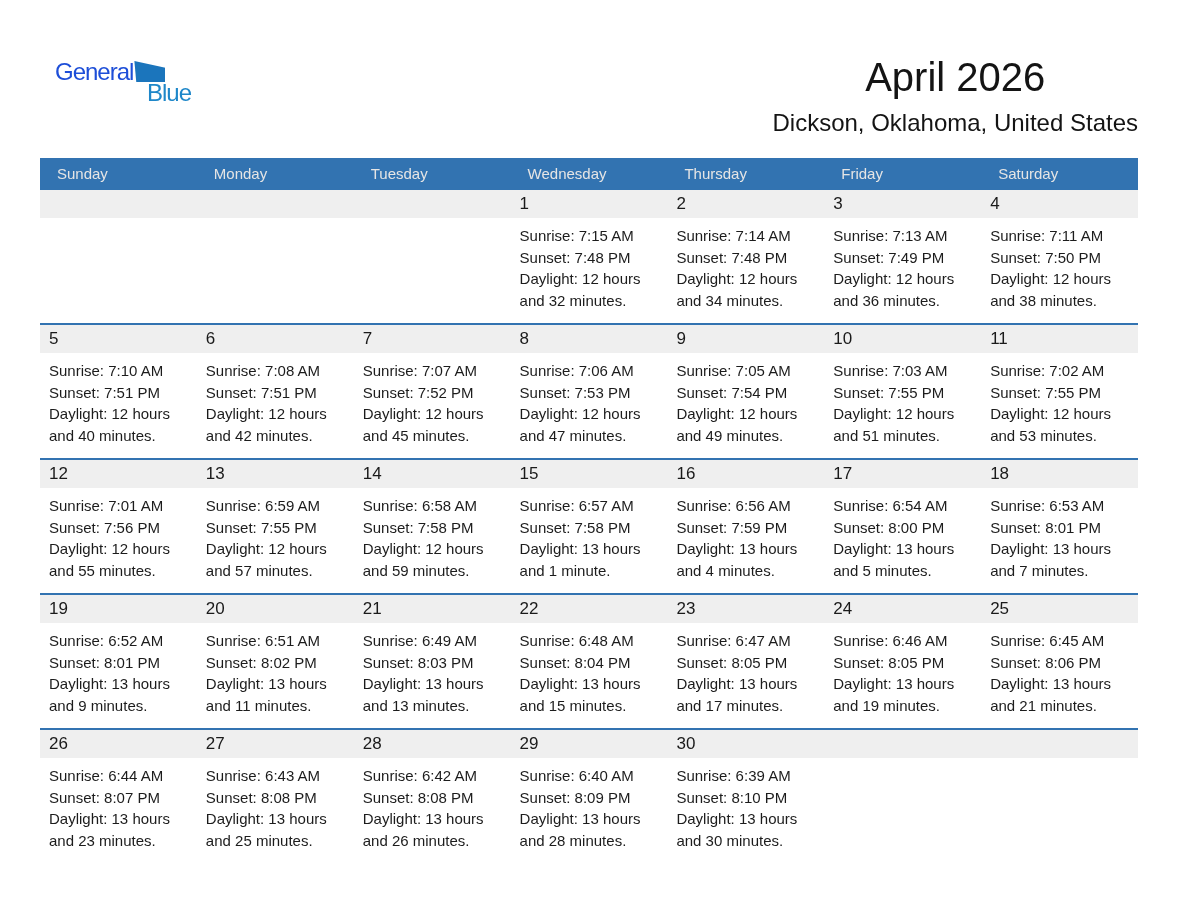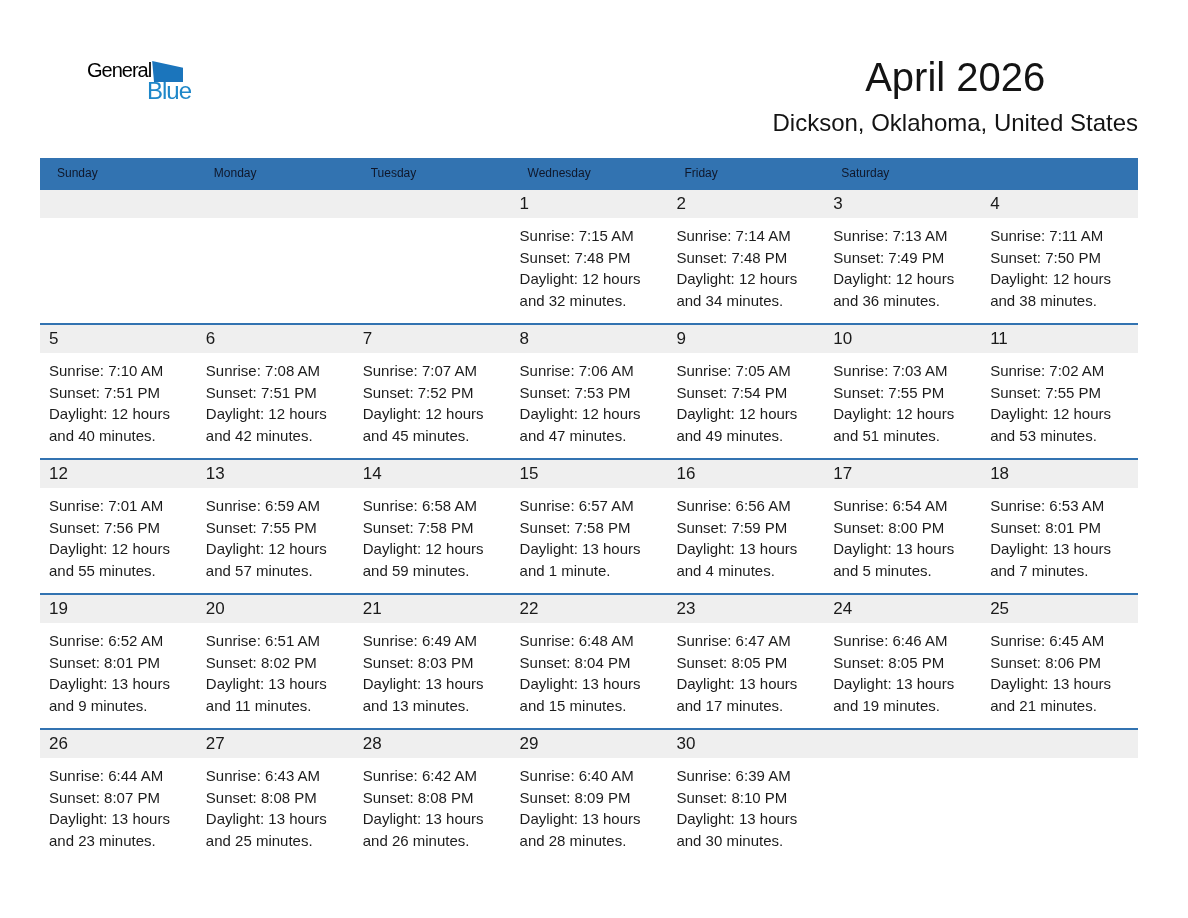--- a/index.html
+++ b/index.html
@@ -12,39 +12,39 @@
   *{box-sizing:border-box;}
   html,body{margin:0;padding:0;}
   body{
     width:1188px;height:918px;background:#FFFFFF;
     font-family:"Liberation Sans",sans-serif;color:var(--ink);
     position:relative;overflow:hidden;
   }
   
   .logo{position:absolute;left:55px;top:60px;line-height:1;}
   .logo-row{display:flex;align-items:flex-start;}
-  .logo-general{font-size:20px;color:#000000;letter-spacing:-1px;margin-left:32px;}
+  .logo-general{font-size:24px;color:#1d4ed8;letter-spacing:-1px;}
   .logo-triangle{
     width:31px;height:21px;margin-left:1px;margin-top:1px;
     background:var(--tri-blue);
     clip-path:polygon(0 0,100% 32%,100% 100%,6% 100%);
   }
   .logo-blue{font-size:24px;color:var(--logo-blue);letter-spacing:-1px;margin:-3px 0 0 92px;}
   
   .title-block{position:absolute;right:50px;top:55px;text-align:center;}
   .title-block h1{margin:0;font-size:40px;font-weight:400;color:#141414;letter-spacing:0;}
   .title-block h2{margin:9px 0 0 0;font-size:24px;font-weight:400;color:#141414;}
   
   .calendar{position:absolute;left:40px;top:158px;width:1098px;}
   .weekday-row{
     display:grid;grid-template-columns:repeat(7,1fr);
     background:var(--accent);height:30px;
   }
   .weekday-cell{
-    color:#0f172a;font-size:12px;display:flex;align-items:center;
+    color:#e5e5e5;font-size:15px;display:flex;align-items:center;
     padding-left:17px;overflow:hidden;white-space:nowrap;
   }
   .week-row{
     display:grid;grid-template-columns:repeat(7,1fr);
     border-top:2px solid var(--accent);
     height:135px;background:#FFFFFF;
   }
   .day-cell{overflow:hidden;}
   .day-num{
     background:var(--strip);height:28px;
@@ -72,20 +72,21 @@
 <div class="calendar">
   <div class="weekday-row" id="weekday-row">
   <div class="weekday-cell">Sunday</div>
 
   <div class="weekday-cell">Monday</div>
 
   <div class="weekday-cell">Tuesday</div>
 
   <div class="weekday-cell">Wednesday</div>
 
+  <div class="weekday-cell">Thursday</div>
 
   <div class="weekday-cell">Friday</div>
 
   <div class="weekday-cell">Saturday</div>
 </div>
   <div id="weeks">
   <div class="week-row">
   <div class="day-cell">
     <div class="day-num"></div>
     <div class="day-details">

